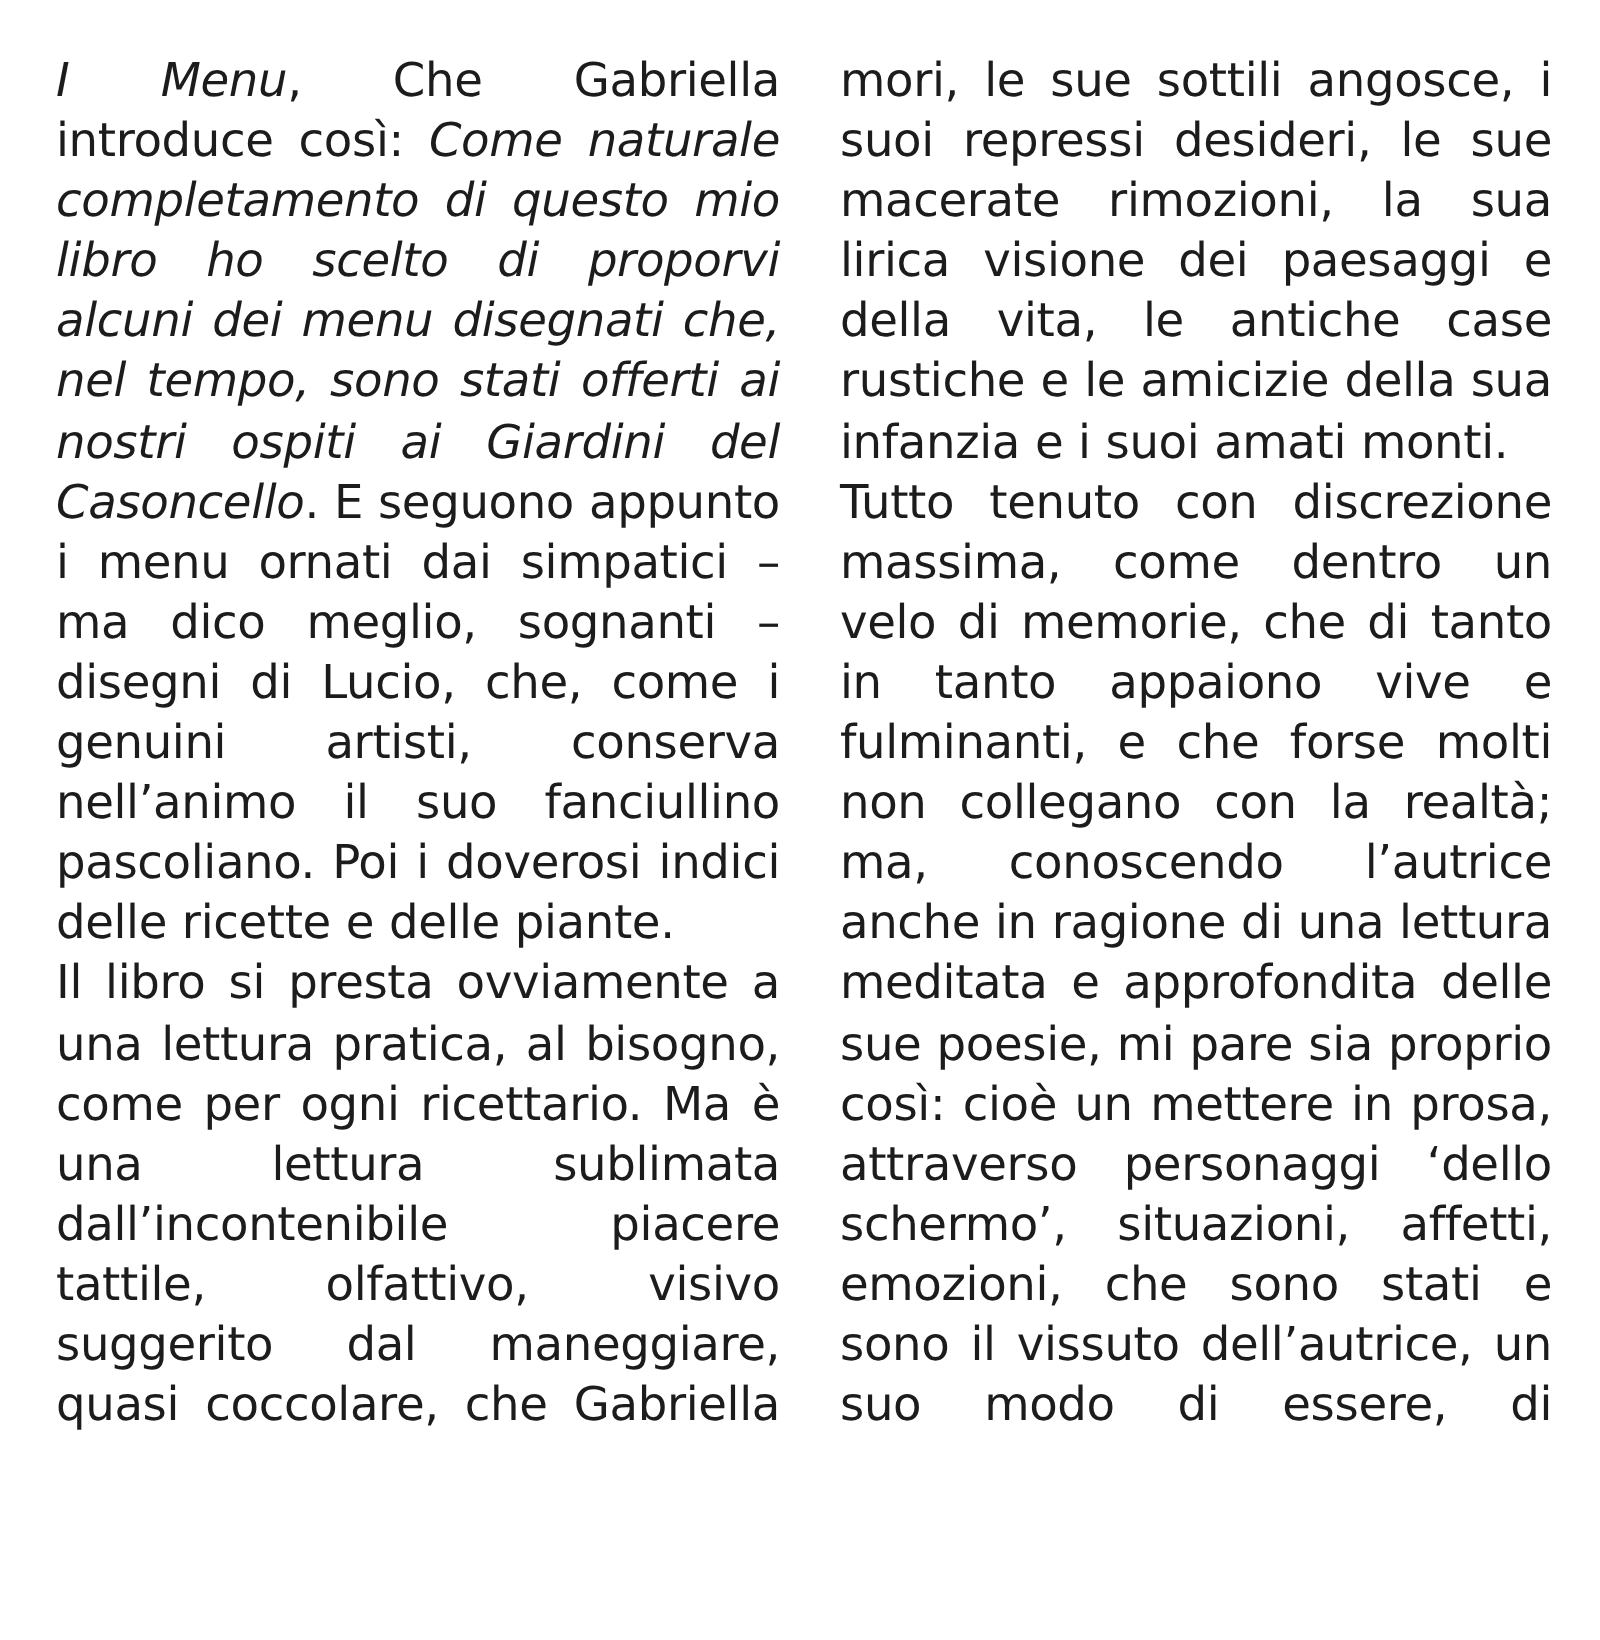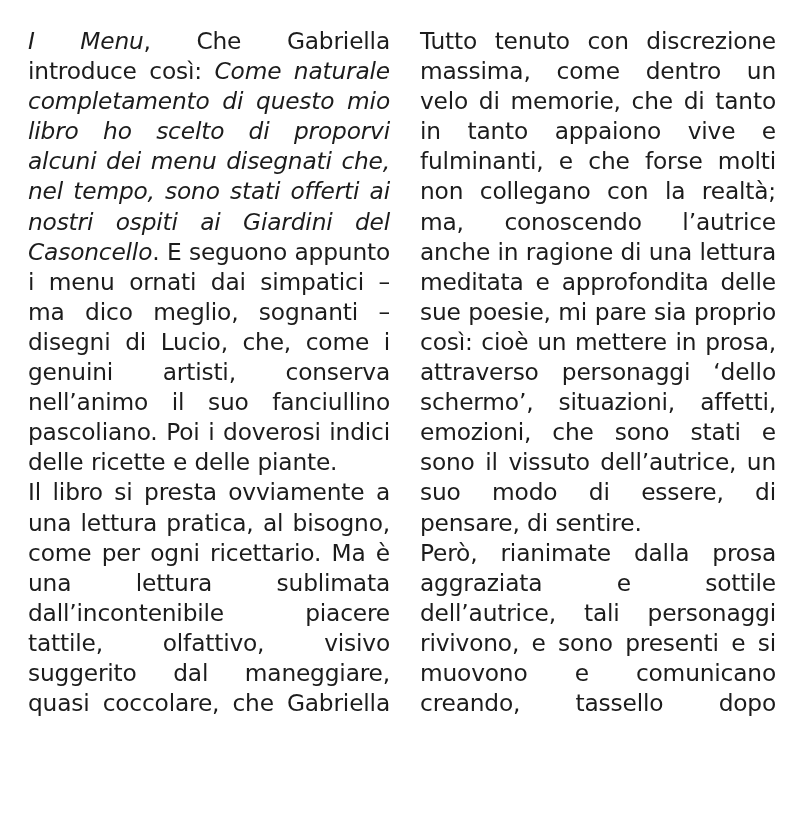--- a/index.html
+++ b/index.html
@@ -106,20 +106,21 @@
         <p><em class="it">I Menu</em><span>, Che Gabriella introduce così: </span><em class="it">Come naturale completamento di questo mio libro ho scelto di proporvi alcuni dei menu disegnati che, nel tempo, sono stati offerti ai nostri ospiti ai Giardini del Casoncello</em><span>. E seguono appunto i menu ornati dai simpatici – ma dico meglio, sognanti – disegni di Lucio, che, come i genuini artisti, conserva nell’animo il suo fanciullino pascoliano. Poi i doverosi indici delle ricette e delle piante.</span></p>
 
         <p><span>Il libro si presta ovviamente a una lettura pratica, al bisogno, come per ogni ricettario. Ma è una lettura sublimata dall’incontenibile piacere tattile, olfattivo, visivo suggerito dal maneggiare, quasi coccolare, che Gabriella fa nel trasformare le sue verdure in cibo, romanzandone quasi il processo con una scrittura limpida, appassionata, direi fideistica, certo godibile. Lo consiglio a chi piace, oltre che mangiar bene, leggere bene. Del resto, maga si nasce. </span></p>
 
       </div>
     </div>
 
     <div class="column column-right">
       <div class="bodytext">
 
+        <p><span>mori, le sue sottili angosce, i suoi repressi desideri, le sue macerate rimozioni, la sua lirica visione dei paesaggi e della vita, le antiche case rustiche e le amicizie della sua infanzia e i suoi amati monti.</span></p>
 
         <p><span>Tutto tenuto con discrezione massima, come dentro un velo di memorie, che di tanto in tanto appaiono vive e fulminanti, e che forse molti non collegano con la realtà; ma, conoscendo l’autrice anche in ragione di una lettura meditata e approfondita delle sue poesie, mi pare sia proprio così: cioè un mettere in prosa, attraverso personaggi ‘dello schermo’, situazioni, affetti, emozioni, che sono stati e sono il vissuto dell’autrice, un suo modo di essere, di pensare, di sentire.</span></p>
 
         <p><span>Però, rianimate dalla prosa aggraziata e sottile dell’autrice, tali personaggi rivivono, e sono presenti e si muovono e comunicano creando, tassello dopo tassello, rac-</span></p>
 
       </div>
     </div>
 
   </div>
 

